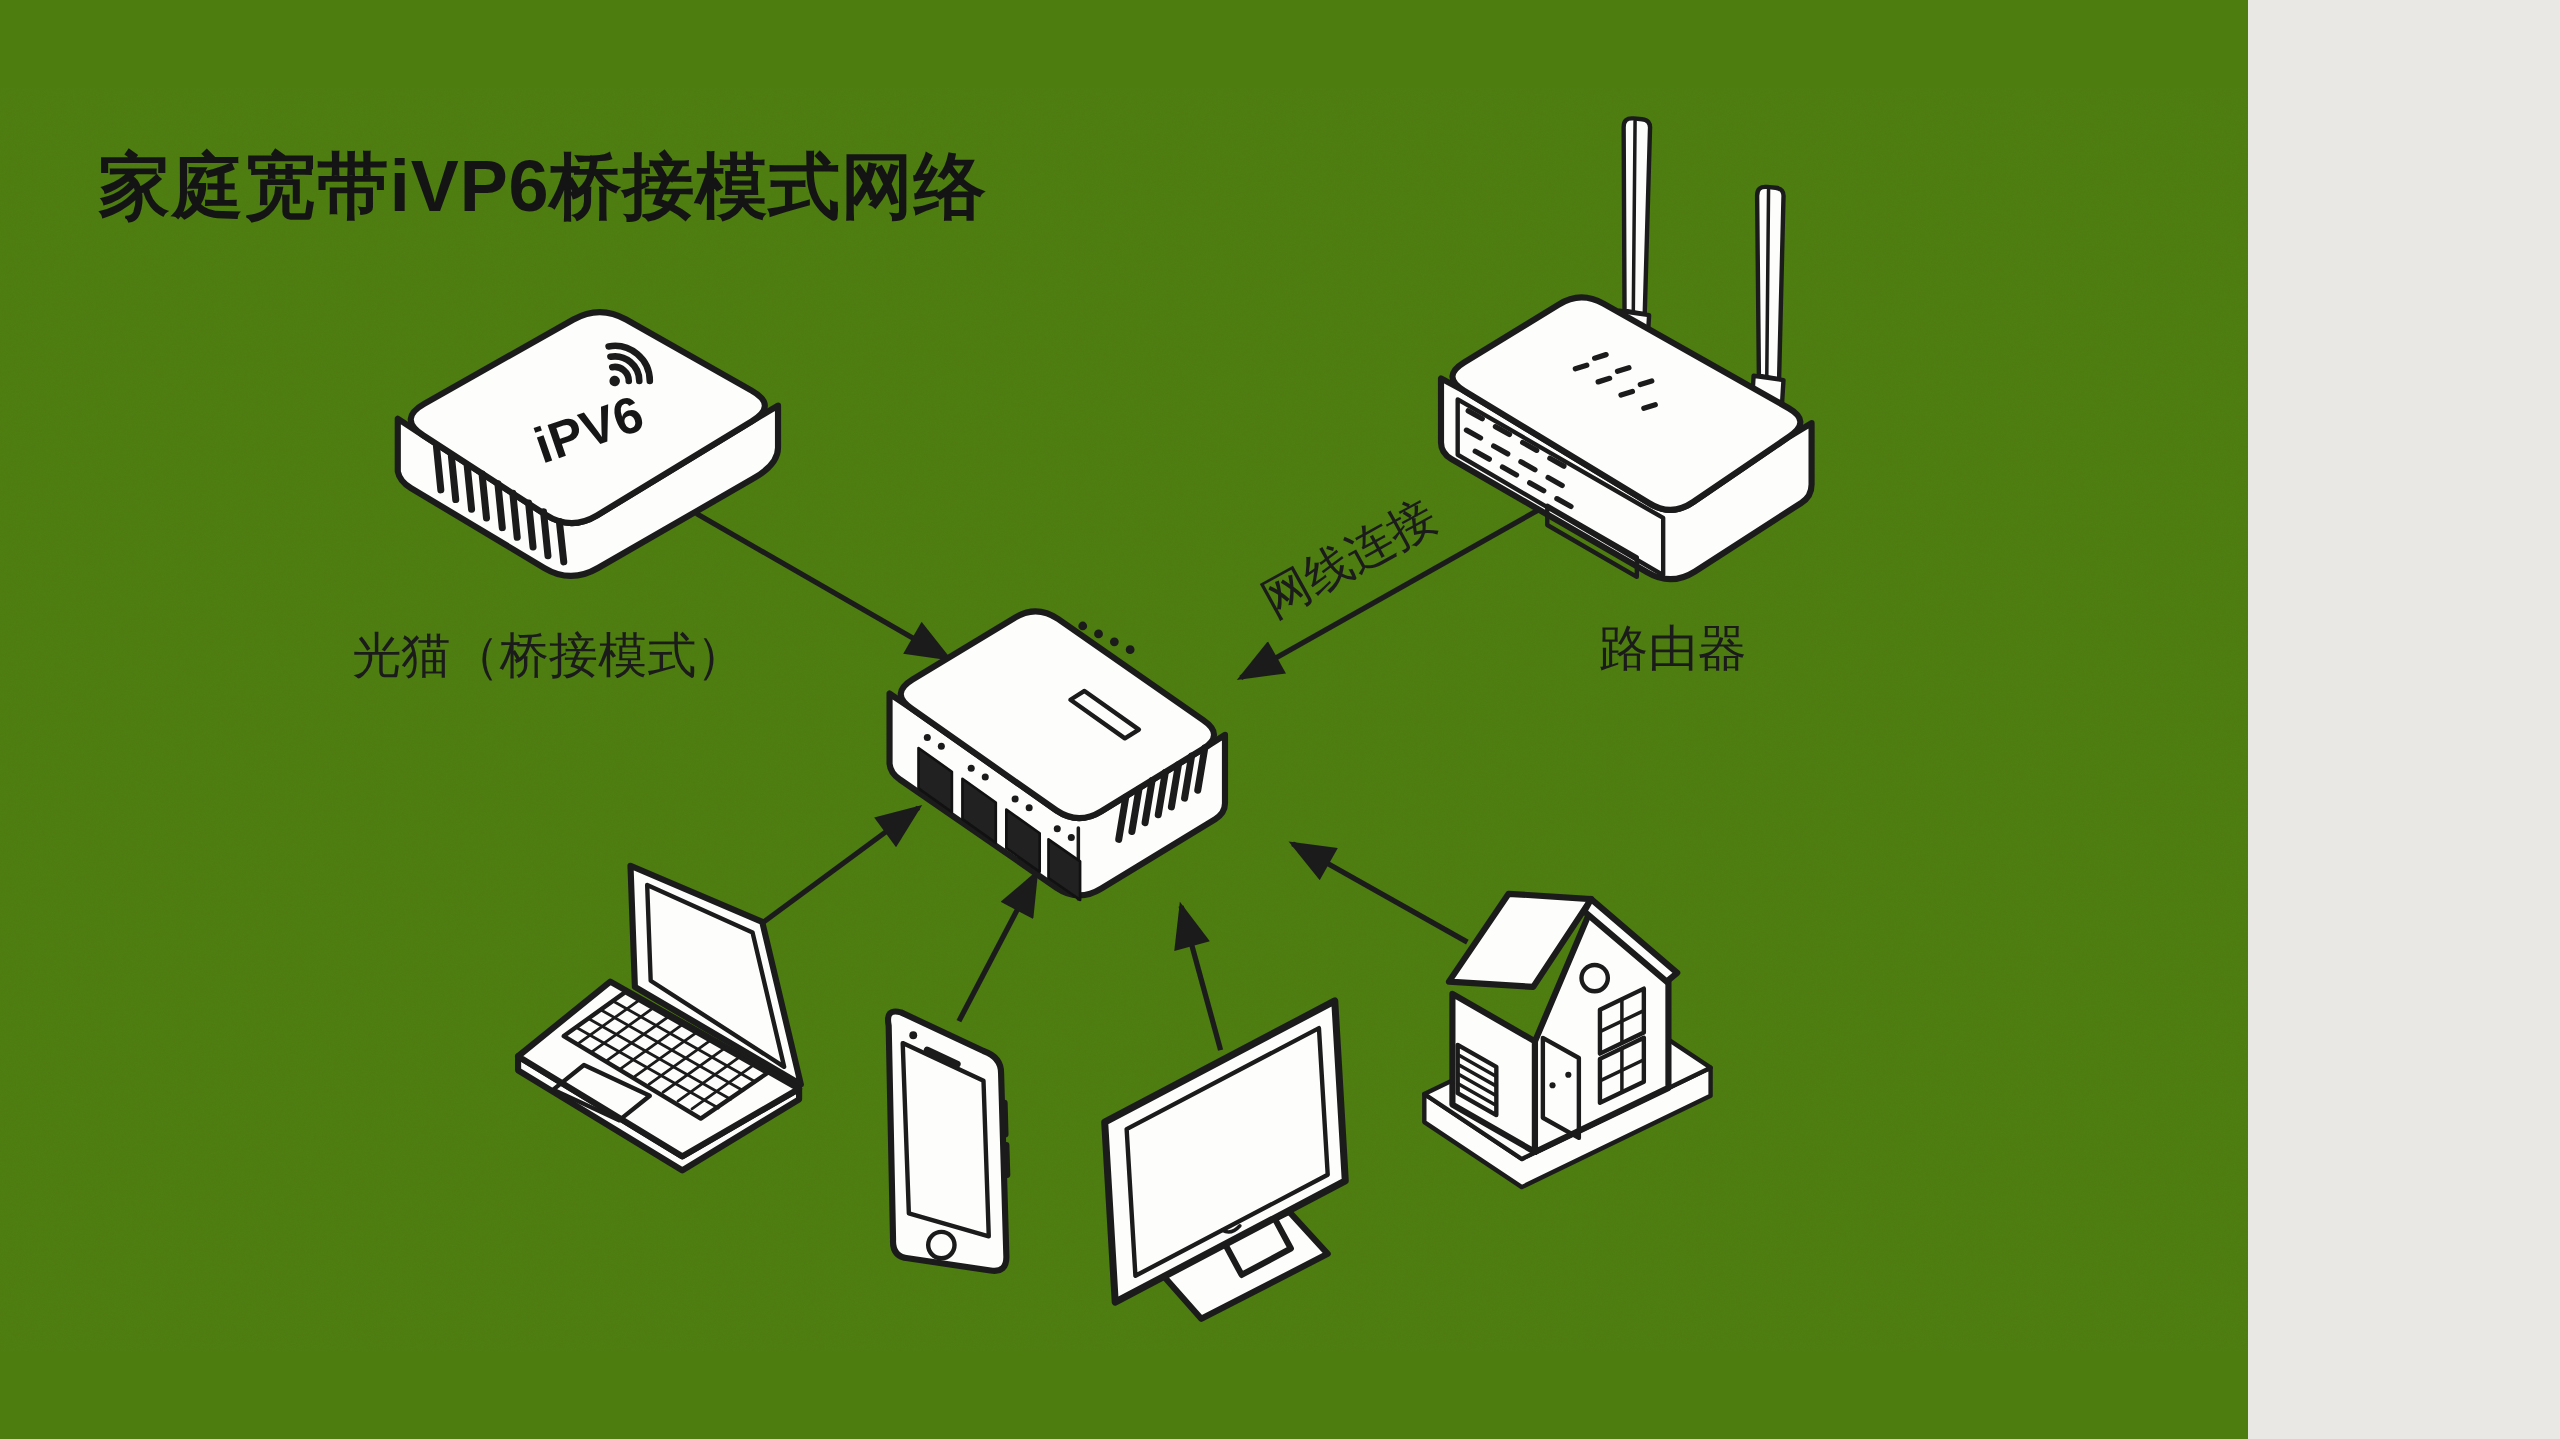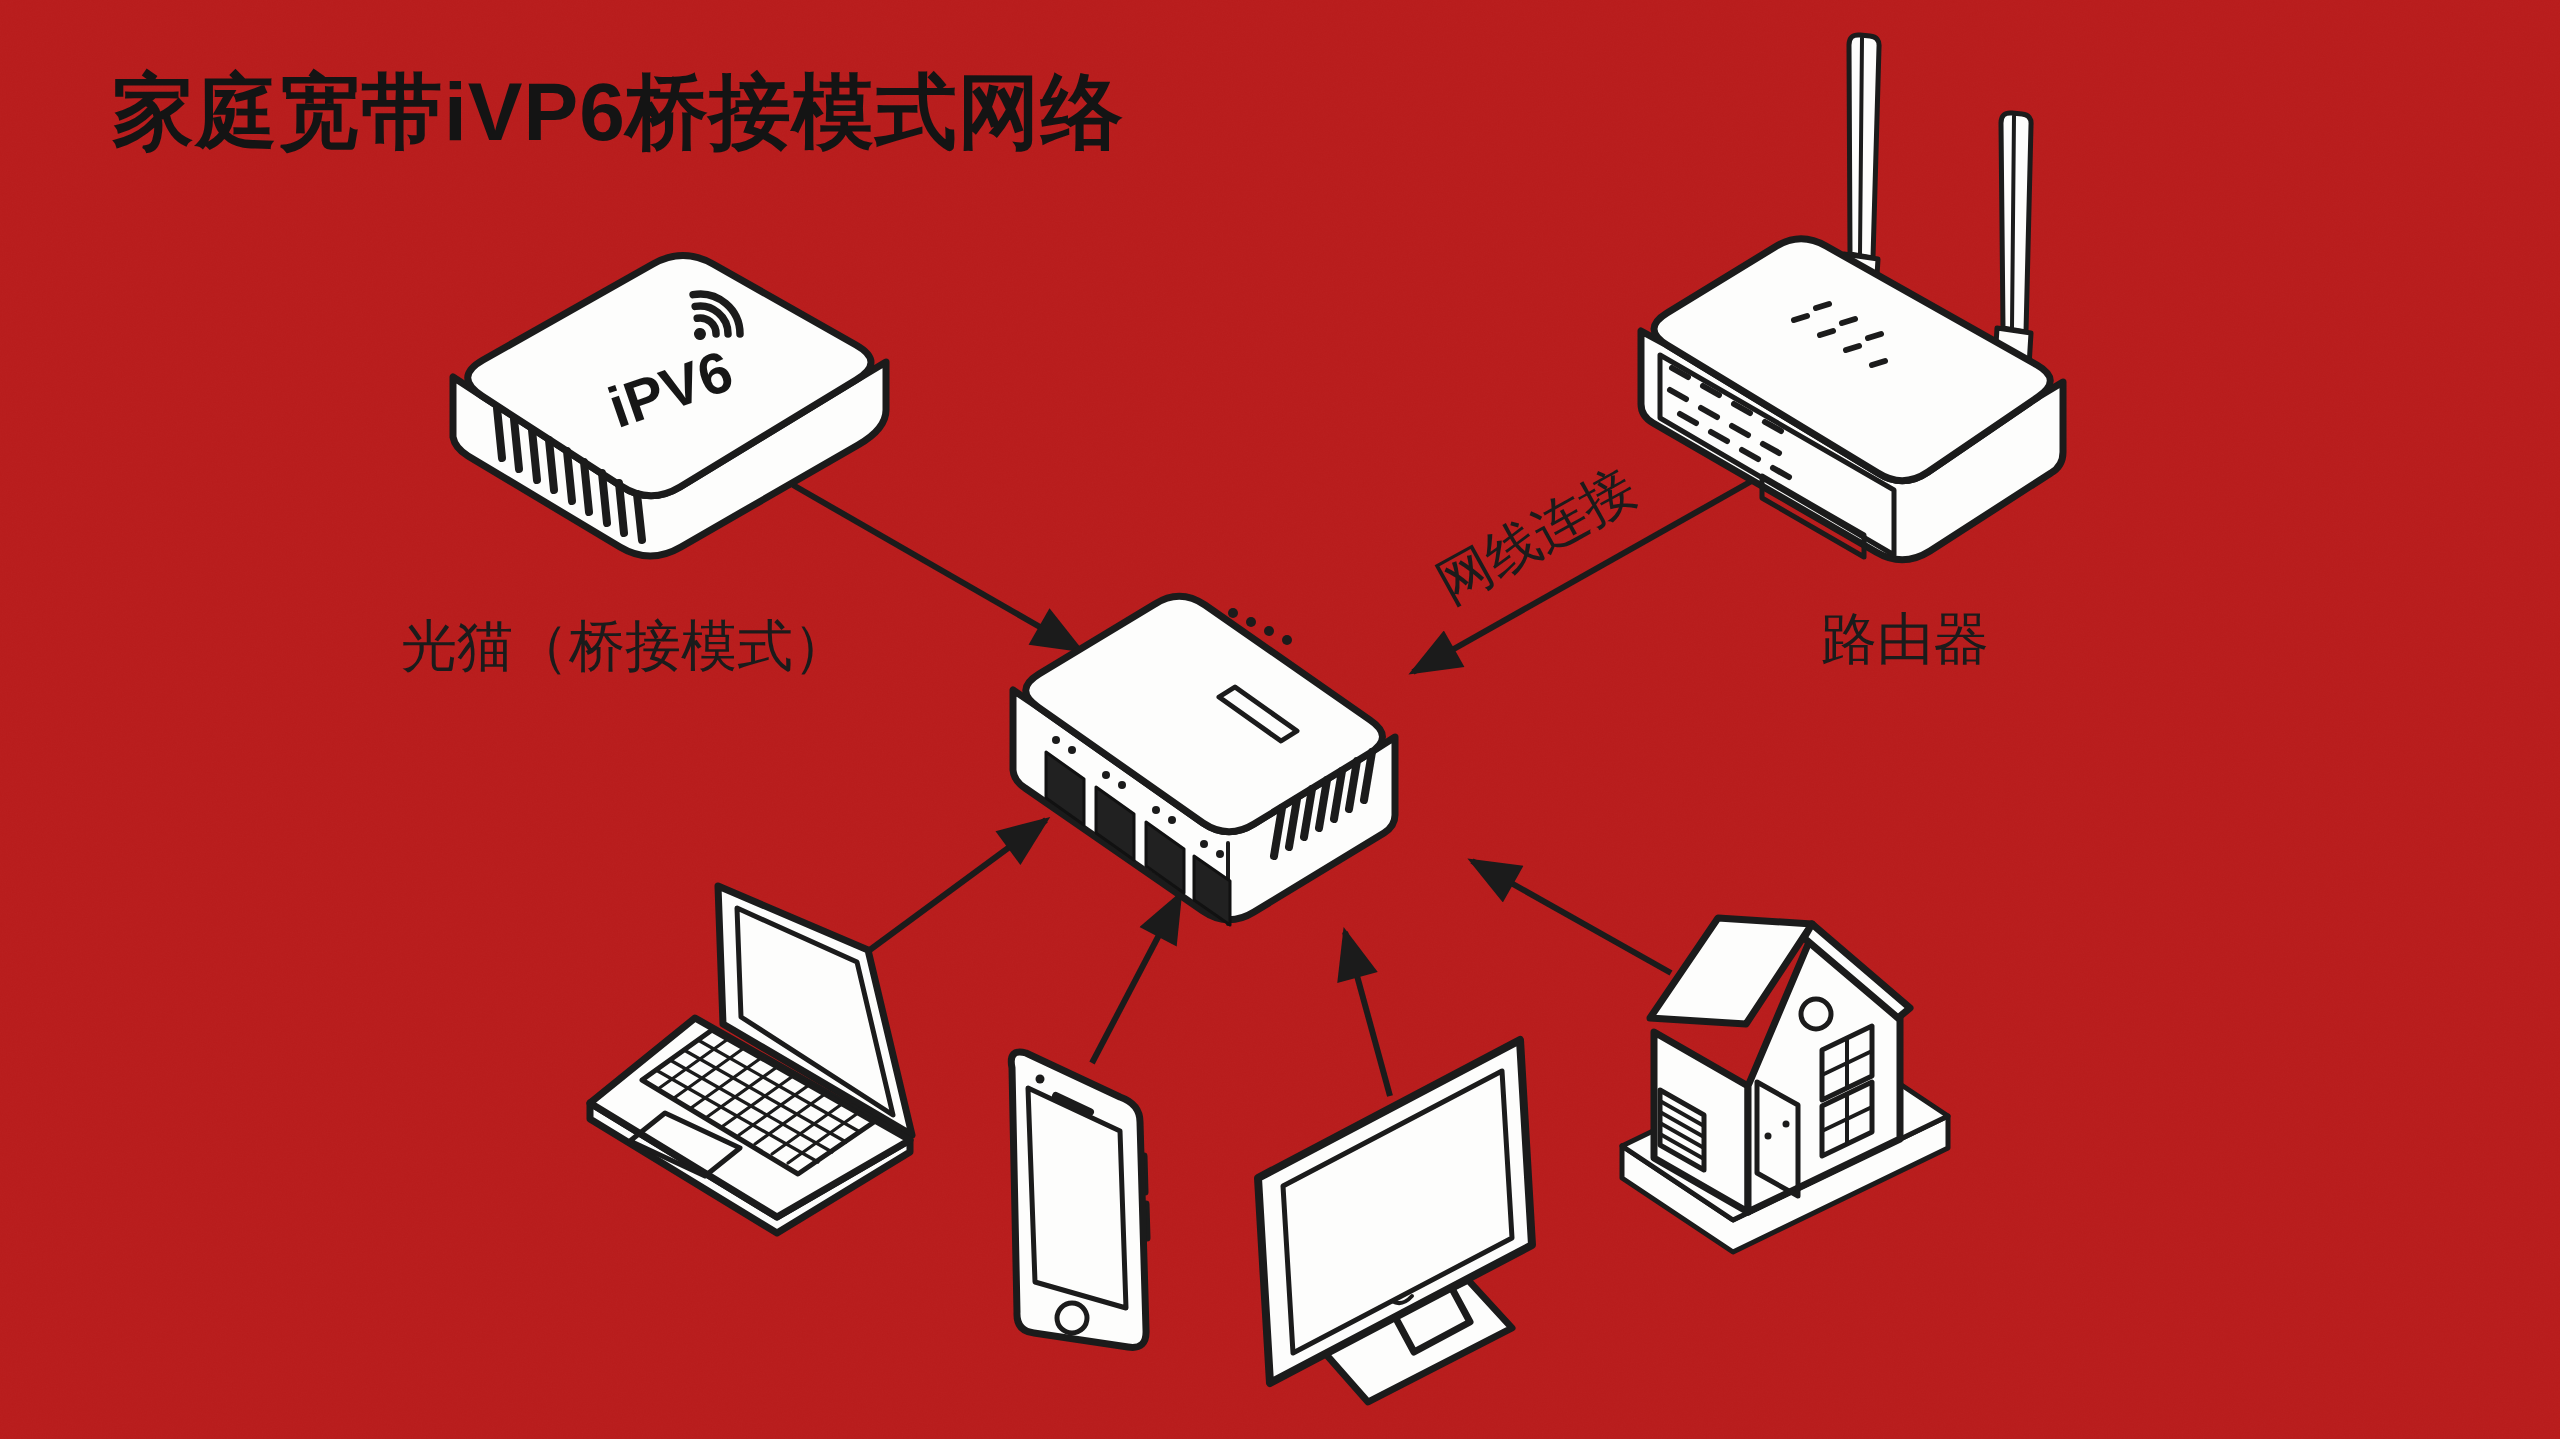--- a/index.html
+++ b/index.html
@@ -1,18 +1,18 @@
 <!DOCTYPE html>
 <html><head>
 <meta charset="utf-8">
 <style>
   html,body{margin:0;padding:0;background:#e9e8e5;}
   .stage{
-    position:relative;width:2560px;height:1439px;
-    background:#b91c1c;overflow:hidden;
+    position:relative;width:2248px;height:1439px;
+    background:#4d7c0f;overflow:hidden;
     font-family:"Liberation Sans", sans-serif;
   }
   svg{display:block;width:100%;height:100%;}
   .outline{fill:#fdfdfc;stroke:#1b1b1b;stroke-width:7;stroke-linejoin:round;}
   .outline2{fill:#fdfdfc;stroke:#1b1b1b;stroke-width:5;stroke-linejoin:round;}
   .ln{fill:none;stroke:#1b1b1b;stroke-width:5;stroke-linecap:round;stroke-linejoin:round;}
   .ln4{fill:none;stroke:#1b1b1b;stroke-width:4;stroke-linecap:round;}
   .ln3{fill:none;stroke:#1b1b1b;stroke-width:3.2;stroke-linecap:round;}
   .vent{fill:none;stroke:#1b1b1b;stroke-width:8;stroke-linecap:round;}
   .dash{fill:none;stroke:#1b1b1b;stroke-width:6;stroke-linecap:round;}

